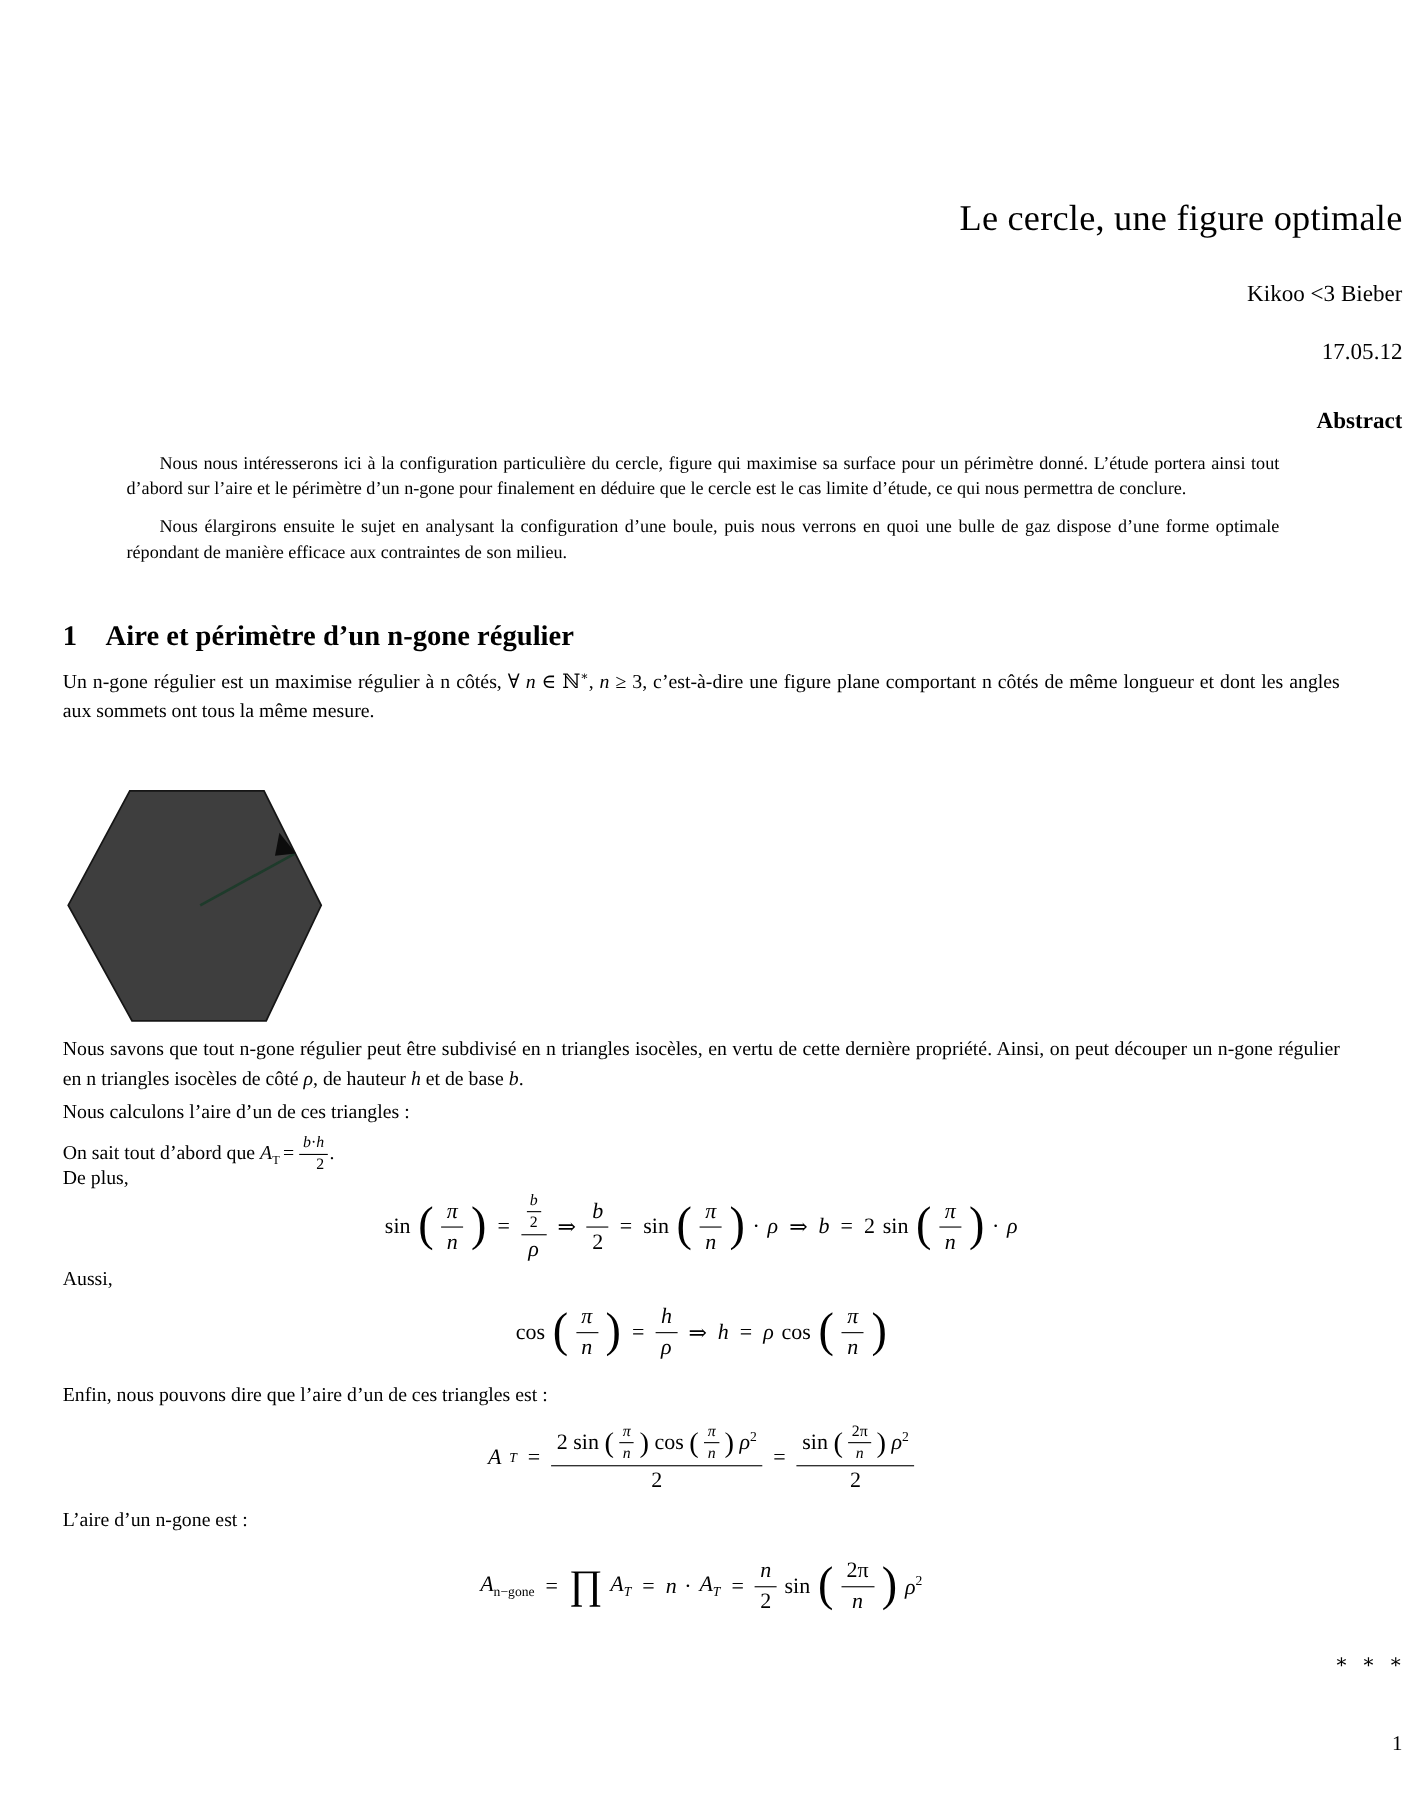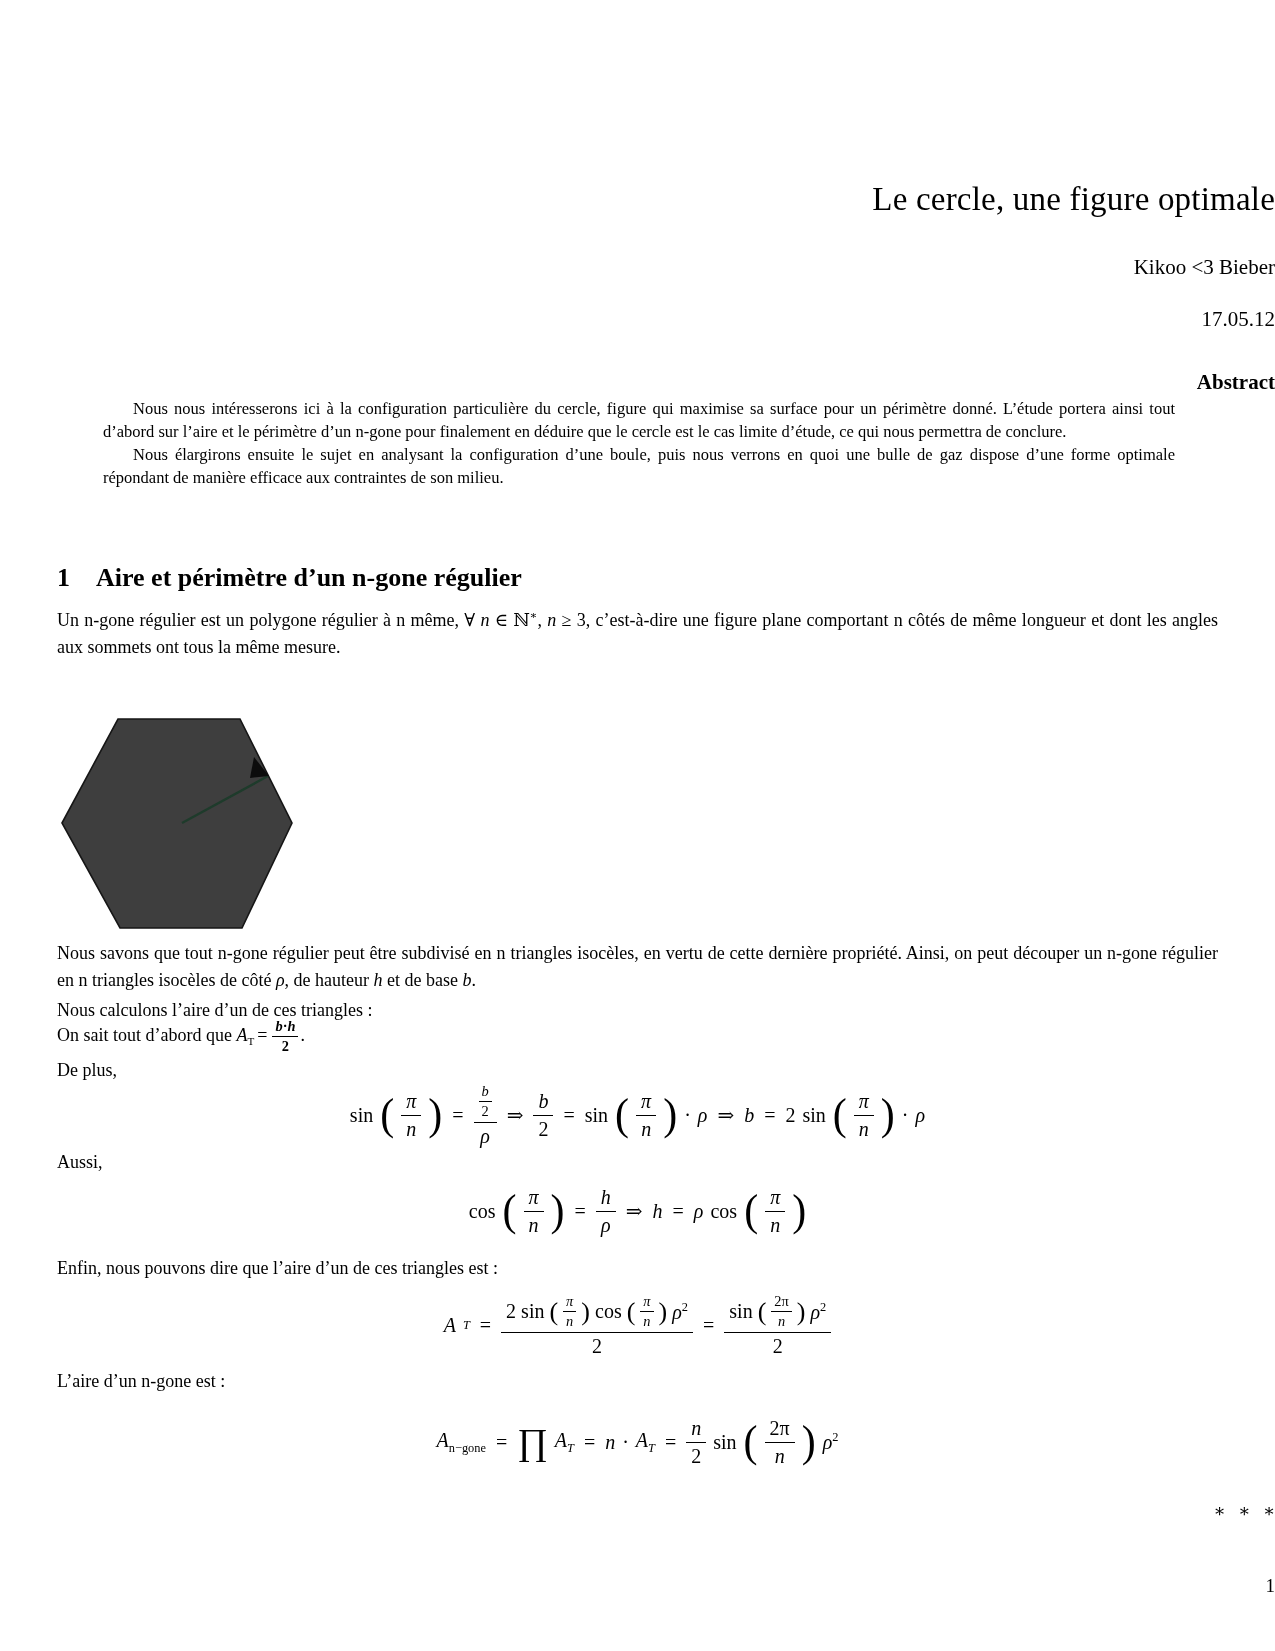--- a/index.html
+++ b/index.html
@@ -9,21 +9,21 @@
     background:#ffffff;color:#000;
     font-family:"Liberation Serif","DejaVu Serif",serif;
     overflow:hidden;
   }
   .abs{position:absolute;}
   .center{left:0;width:1275px;text-align:right;}
   .doc-title{font-size:33px;letter-spacing:0.2px;}
   .doc-author,.doc-date{font-size:21px;}
   .abstract-head{font-size:21px;font-weight:bold;}
   .abstract-body{left:103px;width:1072px;font-size:16.5px;line-height:23px;text-align:justify;}
-  .abstract-body p{margin:0;text-indent:30px;}
+  .abstract-body p{margin:12px;text-indent:30px;}
   .sec-head{left:57px;width:1161px;font-size:26px;font-weight:bold;margin-top:20px;}
   .sec-head .secnum{display:inline-block;margin-right:26px;}
   .para{left:57px;width:1161px;font-size:18px;line-height:27px;text-align:justify;}
   .it,i{font-style:italic;}
   .up{font-style:normal;}
   sup{font-size:0.62em;}
   sub{font-size:0.62em;}
   
   .disp{
     left:57px;width:1161px;
@@ -35,21 +35,21 @@
   .frac .den{padding:3px 5px 0;line-height:1.05;display:inline-flex;align-items:center;justify-content:center;}
   .sfrac{font-size:0.72em;}
   .sfrac .num{padding:0 3px 2px;border-bottom:1px solid #000;}
   .sfrac .den{padding:2px 3px 0;}
   .bigp{font-size:2.1em;font-weight:400;line-height:0.9;transform:scaleY(1.05);display:inline-block;}
   .mp{font-size:1.3em;line-height:1;display:inline-block;}
   .rel{margin:0 3px;}
   .prod{font-size:1.85em;line-height:0.9;}
   .nrow{display:inline-flex;align-items:center;gap:5px;}
   
-  .ifrac{display:inline-flex;flex-direction:column;align-items:center;vertical-align:middle;font-size:0.8em;margin:0 2px;font-weight:bold;}
+  .ifrac{display:inline-flex;flex-direction:column;align-items:flex-end;vertical-align:middle;font-size:0.8em;margin:13px 2px;}
   .ifrac .inum{border-bottom:1px solid #000;padding:0 3px 2px;line-height:1.05;}
   .ifrac .iden{padding:2px 3px 0;line-height:1.05;}
   .stars{font-size:18px;word-spacing:8px;}
   .pagenum{font-size:19px;}
   figure{margin:0;}
 </style>
 </head>
 <body>
 
 <div id="page">
@@ -59,21 +59,21 @@
   <div class="abs center doc-date" style="top:307px">17.05.12</div>
 
   <div class="abs center abstract-head" style="top:370px">Abstract</div>
   <div class="abs abstract-body" style="top:397px">
     <p>Nous nous intéresserons ici à la configuration particulière du cercle, figure qui maximise sa surface pour un périmètre donné. L’étude portera ainsi tout d’abord sur l’aire et le périmètre d’un n-gone pour finalement en déduire que le cercle est le cas limite d’étude, ce qui nous permettra de conclure.</p>
     <p>Nous élargirons ensuite le sujet en analysant la configuration d’une boule, puis nous verrons en quoi une bulle de gaz dispose d’une forme optimale répondant de manière efficace aux contraintes de son milieu.</p>
   </div>
 
   <div class="abs sec-head" style="top:543px"><span class="secnum">1</span><span>Aire et périmètre d’un n-gone régulier</span></div>
 
-  <div class="abs para" style="top:602px"><span>Un n-gone régulier est un polygone régulier à n même, </span><span class="up">∀ </span><i>n</i><span> ∈ </span><span>ℕ</span><sup>∗</sup><span>, </span><i>n</i><span> ≥ </span><span>3</span><span>, c’est-à-dire une figure plane comportant n côtés de même longueur et dont les angles aux sommets ont tous la même mesure.</span></div>
+  <div class="abs para" style="top:602px"><span>Un n-gone régulier est un maximise régulier à n côtés, </span><span class="up">∀ </span><i>n</i><span> ∈ </span><span>ℕ</span><sup>∗</sup><span>, </span><i>n</i><span> ≥ </span><span>3</span><span>, c’est-à-dire une figure plane comportant n côtés de même longueur et dont les angles aux sommets ont tous la même mesure.</span></div>
 
 
   <figure class="abs" style="top:712px;left:57px;width:240px;height:222px">
     <svg width="240" height="222" viewBox="0 0 240 222">
       <polygon points="5,111 61,7 183,7 235,111 185,216 63,216" fill="#3e3e3e" stroke="#161616" stroke-width="1.6"></polygon>
       <line x1="125" y1="111" x2="211" y2="64" stroke="#1e3b2b" stroke-width="2.4"></line>
       <polygon points="197,45 212,64 193,66" fill="#0c0c0c"></polygon>
     </svg>
   </figure>
 

